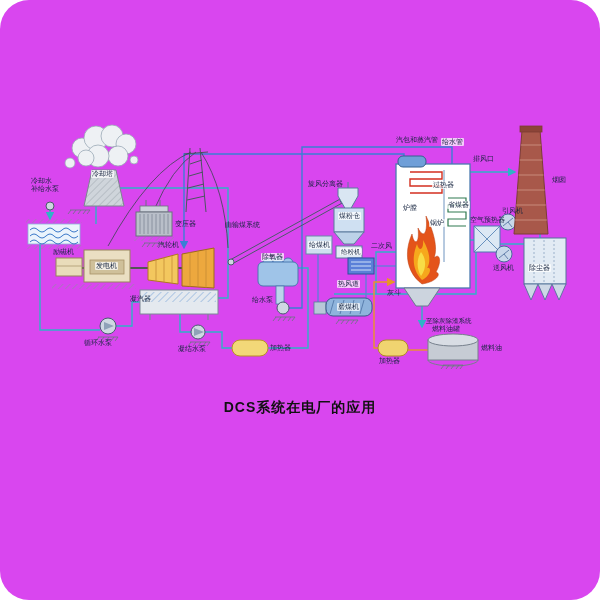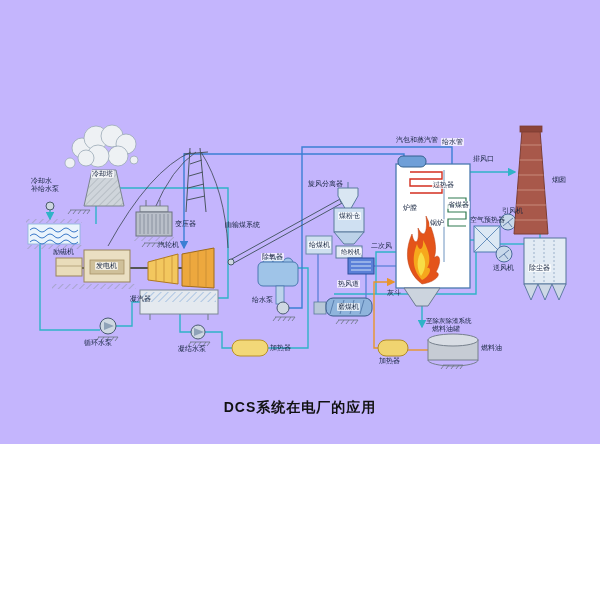--- a/index.html
+++ b/index.html
@@ -1,17 +1,17 @@
 <!DOCTYPE html>
 <html><head>
 <meta charset="utf-8">
 <style>
   html,body{margin:0;padding:0;background:#fff;}
-  .stage{position:relative;width:600px;height:444px;background:#c4b5fd;overflow:hidden;
-         font-family:"Liberation Sans",sans-serif;}
+  .stage{position:relative;width:600px;height:600px;background:#d946ef;overflow:hidden;
+         font-family:"Liberation Sans",sans-serif;border-radius:29px;}
   .stage svg{position:absolute;left:0;top:0;}
   .lbl{position:absolute;font-size:7px;line-height:1.15;color:#16243f;white-space:pre-line;
        font-family:"Liberation Sans",sans-serif;}
   .lbl.small{font-size:6.5px;}
   .lbl.bg{background:rgba(255,255,255,.72);padding:0 1px;border-radius:1px;}
   .title{position:absolute;left:0;right:0;top:399px;text-align:center;font-size:14px;
          font-weight:bold;letter-spacing:1px;color:#111;}
 </style>
 </head>
 <body>

